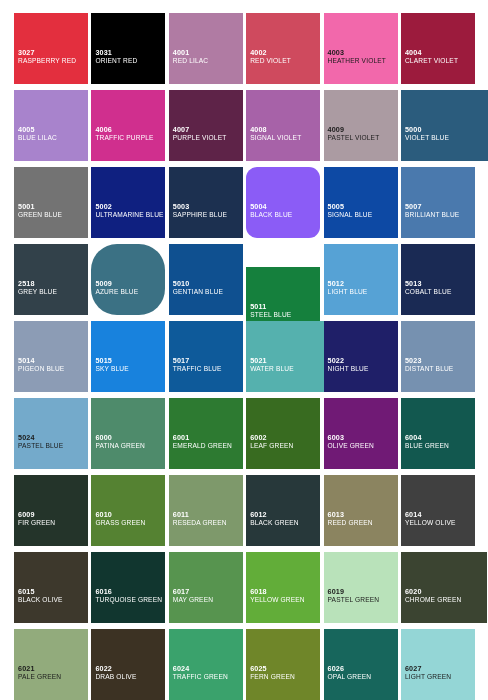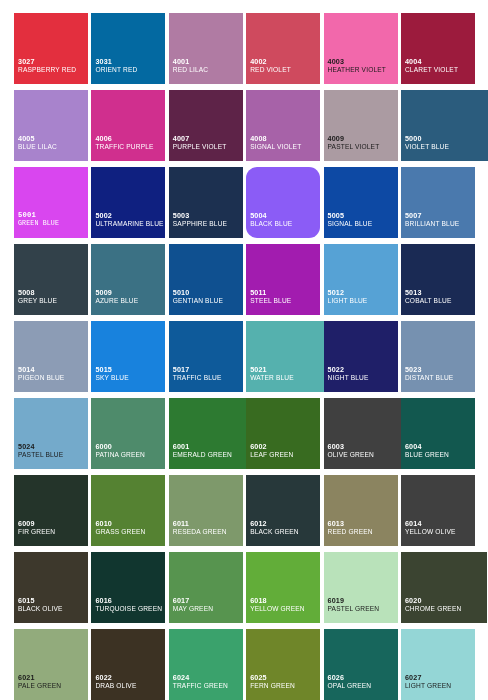--- a/index.html
+++ b/index.html
@@ -36,21 +36,21 @@
   .swatch {
     position: relative;
     width: 74px;
     height: 71px;
     overflow: hidden;
   }
 
   .swatch-label {
     position: absolute;
     left: 4px;
-    bottom: 11px;
+    bottom: 20px;
     right: 2px;
     line-height: 1.08;
     letter-spacing: 0.1px;
   }
 
   .swatch-code {
     display: block;
     font-size: 7.2px;
     font-weight: bold;
     letter-spacing: 0.15px;
@@ -72,21 +72,21 @@
 <body>
 
 <div id="chart">
   <div class="grid">
       <div class="swatch text-light" style="background-color: rgb(227, 47, 62);">
         <div class="swatch-label">
           <span class="swatch-code">3027</span>
           <span class="swatch-name">RASPBERRY RED</span>
         </div>
       </div>
-      <div class="swatch text-light" style="background-color: #0369a1;">
+      <div class="swatch text-light" style="background-color: #000000;">
         <div class="swatch-label">
           <span class="swatch-code">3031</span>
           <span class="swatch-name">ORIENT RED</span>
         </div>
       </div>
       <div class="swatch text-light" style="background-color: rgb(176, 123, 163);">
         <div class="swatch-label">
           <span class="swatch-code">4001</span>
           <span class="swatch-name">RED LILAC</span>
         </div>
@@ -138,21 +138,21 @@
           <span class="swatch-code">4009</span>
           <span class="swatch-name">PASTEL VIOLET</span>
         </div>
       </div>
       <div class="swatch text-light" style="background-color: rgb(43, 92, 125); padding-left: 47px;">
         <div class="swatch-label">
           <span class="swatch-code">5000</span>
           <span class="swatch-name">VIOLET BLUE</span>
         </div>
       </div>
-      <div class="swatch text-light" style="background-color: #d946ef; font-family: Liberation Mono, monospace;">
+      <div class="swatch text-light" style="background-color: #737373;">
         <div class="swatch-label">
           <span class="swatch-code">5001</span>
           <span class="swatch-name">GREEN BLUE</span>
         </div>
       </div>
       <div class="swatch text-light" style="background-color: rgb(15, 32, 128);">
         <div class="swatch-label">
           <span class="swatch-code">5002</span>
           <span class="swatch-name">ULTRAMARINE BLUE</span>
         </div>
@@ -176,37 +176,37 @@
         </div>
       </div>
       <div class="swatch text-light" style="background-color: rgb(74, 121, 173);">
         <div class="swatch-label">
           <span class="swatch-code">5007</span>
           <span class="swatch-name">BRILLIANT BLUE</span>
         </div>
       </div>
       <div class="swatch text-light" style="background-color: rgb(50, 65, 74);">
         <div class="swatch-label">
-          <span class="swatch-code">5008</span>
+          <span class="swatch-code">2518</span>
           <span class="swatch-name">GREY BLUE</span>
         </div>
       </div>
-      <div class="swatch text-light" style="background-color: rgb(59, 113, 132);">
+      <div class="swatch text-light" style="background-color: rgb(59, 113, 132); border-radius: 26px;">
         <div class="swatch-label">
           <span class="swatch-code">5009</span>
           <span class="swatch-name">AZURE BLUE</span>
         </div>
       </div>
       <div class="swatch text-light" style="background-color: rgb(15, 80, 144);">
         <div class="swatch-label">
           <span class="swatch-code">5010</span>
           <span class="swatch-name">GENTIAN BLUE</span>
         </div>
       </div>
-      <div class="swatch text-light" style="background-color: #a21caf;">
+      <div class="swatch text-light" style="background-color: #15803d; margin-top: 23px;">
         <div class="swatch-label">
           <span class="swatch-code">5011</span>
           <span class="swatch-name">STEEL BLUE</span>
         </div>
       </div>
       <div class="swatch text-light" style="background-color: rgb(86, 162, 213);">
         <div class="swatch-label">
           <span class="swatch-code">5012</span>
           <span class="swatch-name">LIGHT BLUE</span>
         </div>
@@ -258,33 +258,33 @@
           <span class="swatch-code">5024</span>
           <span class="swatch-name">PASTEL BLUE</span>
         </div>
       </div>
       <div class="swatch text-light" style="background-color: rgb(78, 139, 107);">
         <div class="swatch-label">
           <span class="swatch-code">6000</span>
           <span class="swatch-name">PATINA GREEN</span>
         </div>
       </div>
-      <div class="swatch text-light" style="background-color: rgb(45, 122, 49); padding-left: 32px;">
+      <div class="swatch text-light" style="background-color: rgb(45, 122, 49);">
         <div class="swatch-label">
           <span class="swatch-code">6001</span>
           <span class="swatch-name">EMERALD GREEN</span>
         </div>
       </div>
       <div class="swatch text-light" style="background-color: rgb(56, 107, 32);">
         <div class="swatch-label">
           <span class="swatch-code">6002</span>
           <span class="swatch-name">LEAF GREEN</span>
         </div>
       </div>
-      <div class="swatch text-light" style="background-color: #404040; padding-left: 26px;">
+      <div class="swatch text-light" style="background-color: #701a75;">
         <div class="swatch-label">
           <span class="swatch-code">6003</span>
           <span class="swatch-name">OLIVE GREEN</span>
         </div>
       </div>
       <div class="swatch text-light" style="background-color: rgb(18, 88, 79);">
         <div class="swatch-label">
           <span class="swatch-code">6004</span>
           <span class="swatch-name">BLUE GREEN</span>
         </div>

